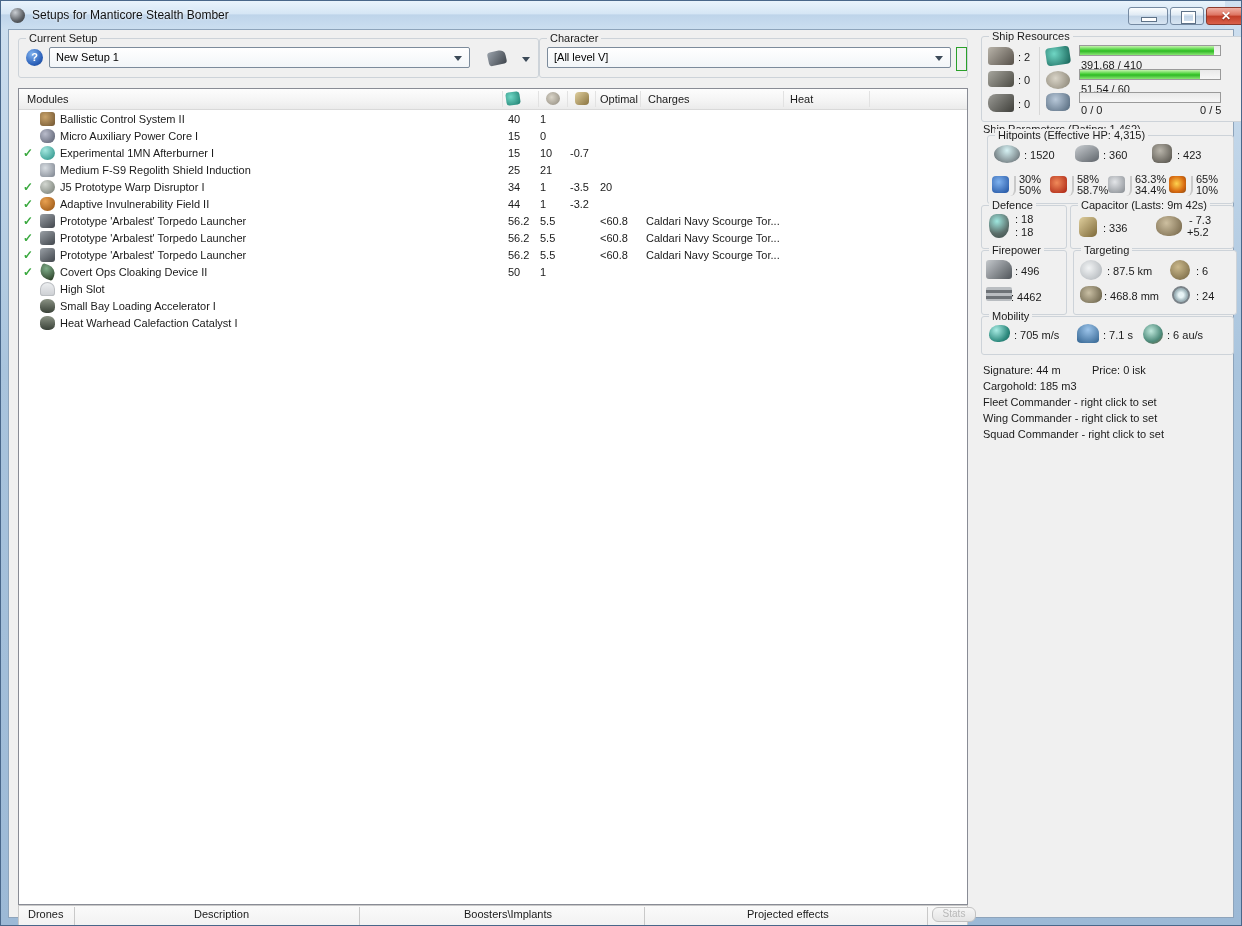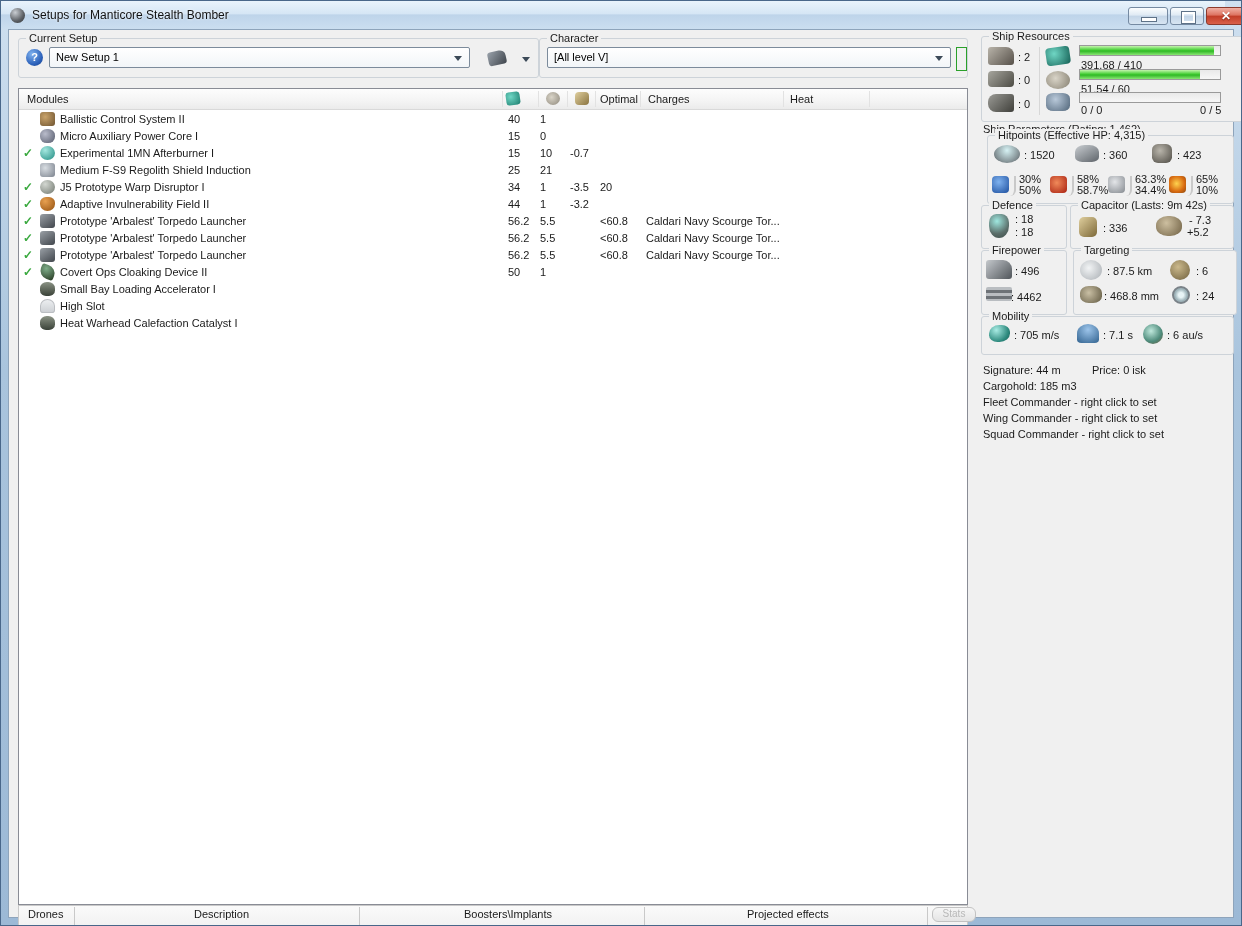--- a/index.html
+++ b/index.html
@@ -248,32 +248,32 @@
             <span class="mod-icon cloak-icon"></span>
             <span class="mr-name">Covert Ops Cloaking Device II</span>
             <span class="mr-col mr-cpu">50</span>
             <span class="mr-col mr-pg">1</span>
             <span class="mr-col mr-cap"></span>
             <span class="mr-col mr-opt"></span>
             <span class="mr-col mr-chg"></span>
           </div>
           <div class="mod-row">
             <span class="mr-check"></span>
+            <span class="mod-icon empty-high-slot-icon"></span>
+            <span class="mr-name">High Slot</span>
+            <span class="mr-col mr-cpu"></span>
+            <span class="mr-col mr-pg"></span>
+            <span class="mr-col mr-cap"></span>
+            <span class="mr-col mr-opt"></span>
+            <span class="mr-col mr-chg"></span>
+          </div>
+          <div class="mod-row">
+            <span class="mr-check"></span>
             <span class="mod-icon rig-icon"></span>
             <span class="mr-name">Small Bay Loading Accelerator I</span>
-            <span class="mr-col mr-cpu"></span>
-            <span class="mr-col mr-pg"></span>
-            <span class="mr-col mr-cap"></span>
-            <span class="mr-col mr-opt"></span>
-            <span class="mr-col mr-chg"></span>
-          </div>
-          <div class="mod-row">
-            <span class="mr-check"></span>
-            <span class="mod-icon empty-high-slot-icon"></span>
-            <span class="mr-name">High Slot</span>
             <span class="mr-col mr-cpu"></span>
             <span class="mr-col mr-pg"></span>
             <span class="mr-col mr-cap"></span>
             <span class="mr-col mr-opt"></span>
             <span class="mr-col mr-chg"></span>
           </div>
           <div class="mod-row">
             <span class="mr-check"></span>
             <span class="mod-icon rig-icon"></span>
             <span class="mr-name">Heat Warhead Calefaction Catalyst I</span>

